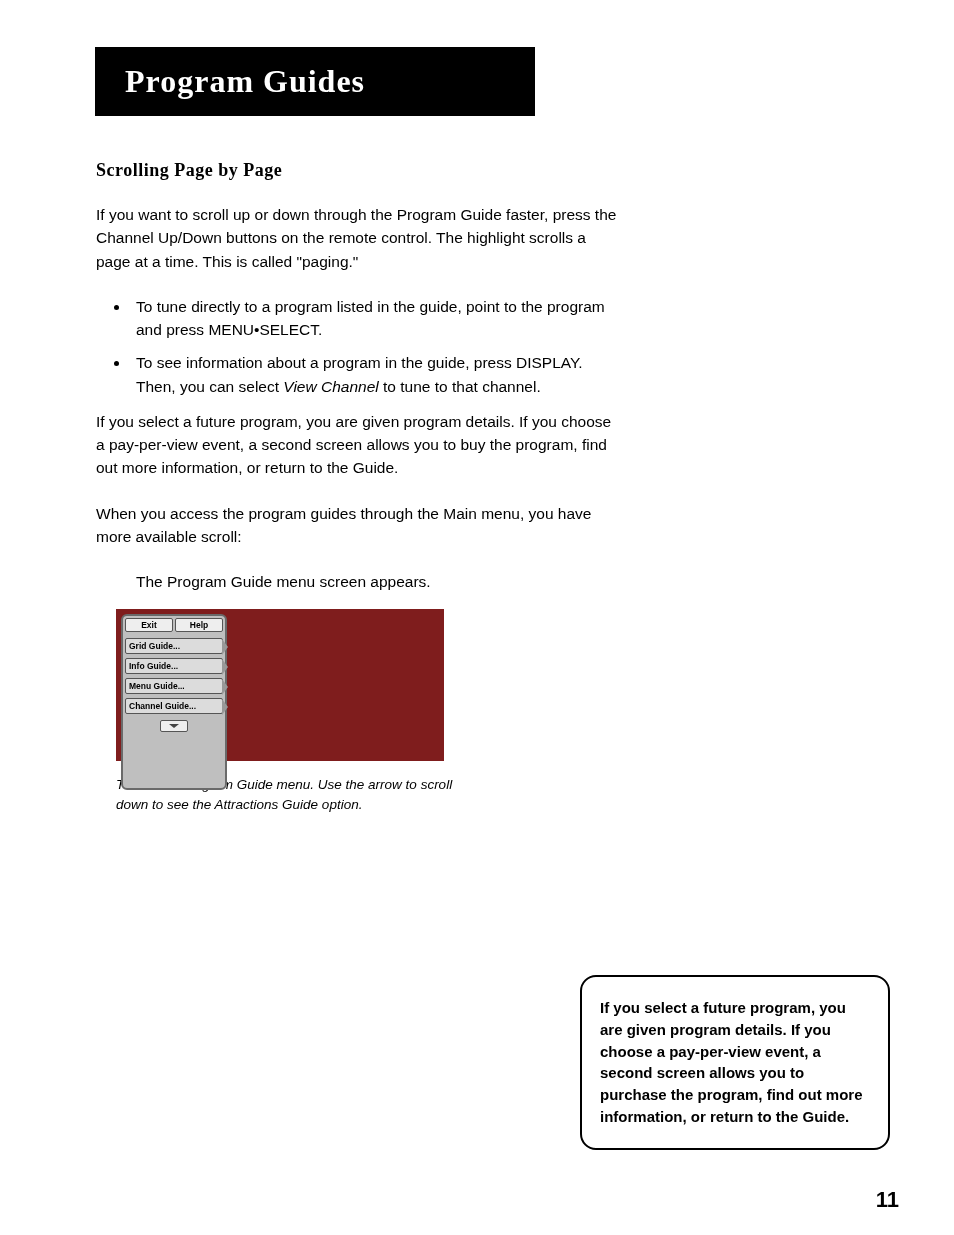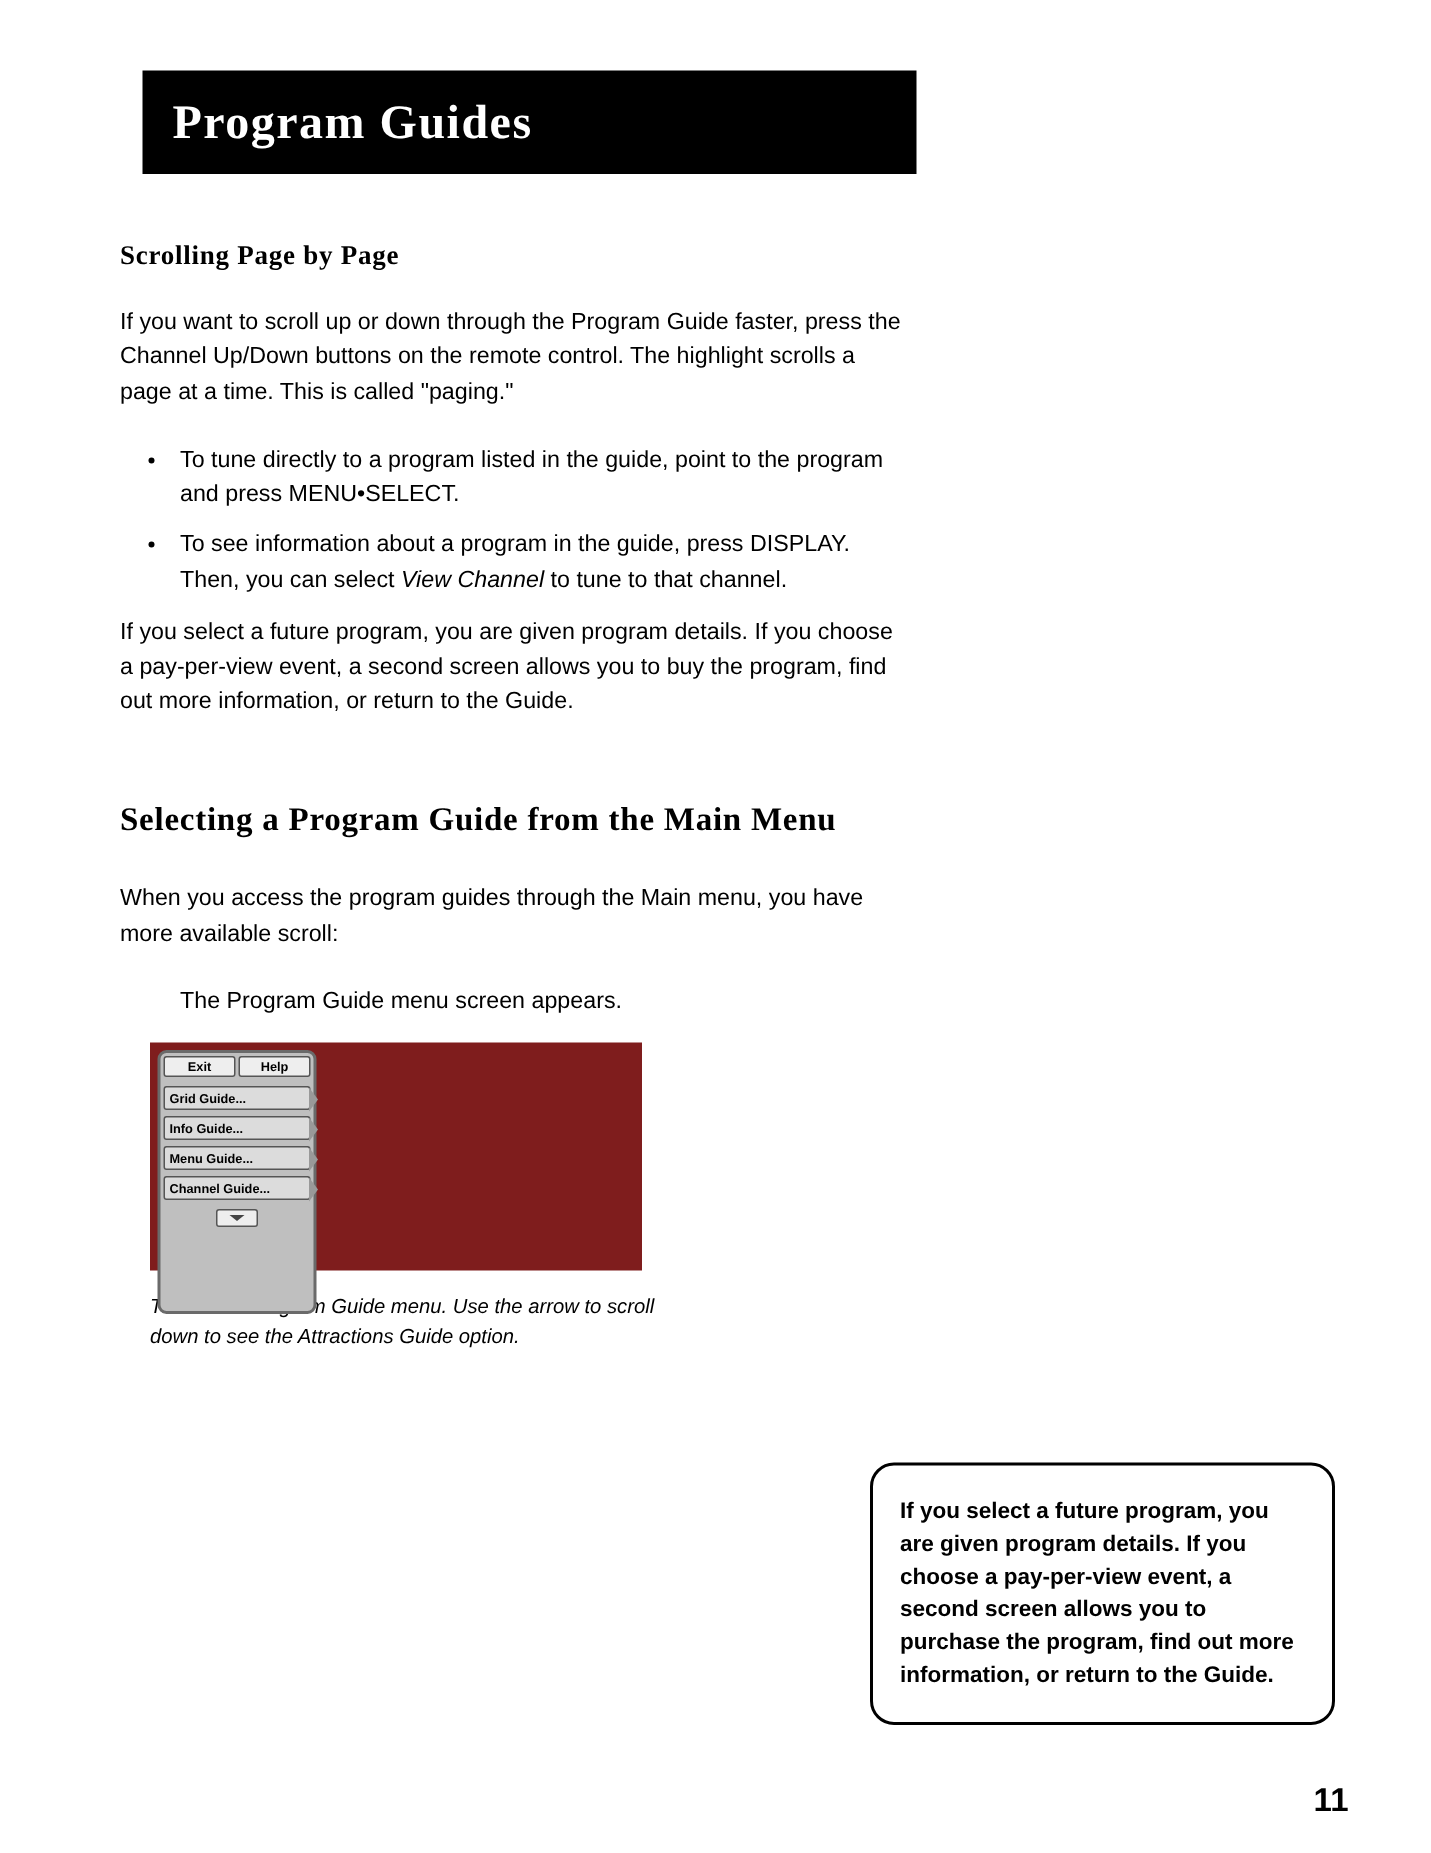--- a/index.html
+++ b/index.html
@@ -12,31 +12,31 @@
     height: 1235px;
     position: relative;
     box-sizing: border-box;
   }
   .chapter-header {
     background: #000;
     color: #fff;
     font-family: "Comic Sans MS", "Chalkboard SE", cursive;
     font-weight: bold;
     font-size: 32px;
-    padding: 16px 20px 16px 20px;
+    padding: 16px 20px 16px 30px;
     position: absolute;
     top: 47px;
     left: 95px;
-    width: 516px;
+    width: 440px;
     box-sizing: border-box;
     letter-spacing: 1px;
   }
   .main-col {
     position: absolute;
-    left: 80px;
+    left: 96px;
     top: 160px;
     width: 522px;
   }
   .sub-heading {
     font-family: "Comic Sans MS", "Chalkboard SE", cursive;
     font-weight: bold;
     font-size: 18px;
     letter-spacing: 0.5px;
     margin: 0 0 22px 0;
   }
@@ -190,21 +190,20 @@
   <p class="body-p">If you want to scroll up or down through the Program Guide faster, press the Channel Up/Down buttons on the remote control. The highlight scrolls a page at a time. This is called "paging."</p>
 
   <ul class="bullets">
     <li>To tune directly to a program listed in the guide, point to the program and press MENU•SELECT.</li>
     <li>
       <span>To see information about a program in the guide, press DISPLAY. Then, you can select </span><span class="italic-term">View Channel</span><span> to tune to that channel.</span>
     </li>
   </ul>
   <p class="body-p">If you select a future program, you are given program details. If you choose a pay-per-view event, a second screen allows you to buy the program, find out more information, or return to the Guide.</p>
 
-  <h2 class="sec-heading">Selecting a Program Guide from the Main Menu</h2>
   <p class="body-p">When you access the program guides through the Main menu, you have more available scroll:</p>
   <p class="sub-step">The Program Guide menu screen appears.</p>
 
   <div class="figure">
     <div class="menu-panel">
       <div class="menu-topbar">
         <div class="menu-toptab">Exit</div>
         <div class="menu-toptab">Help</div>
       </div>
       <div class="menu-item">Grid Guide...</div>

